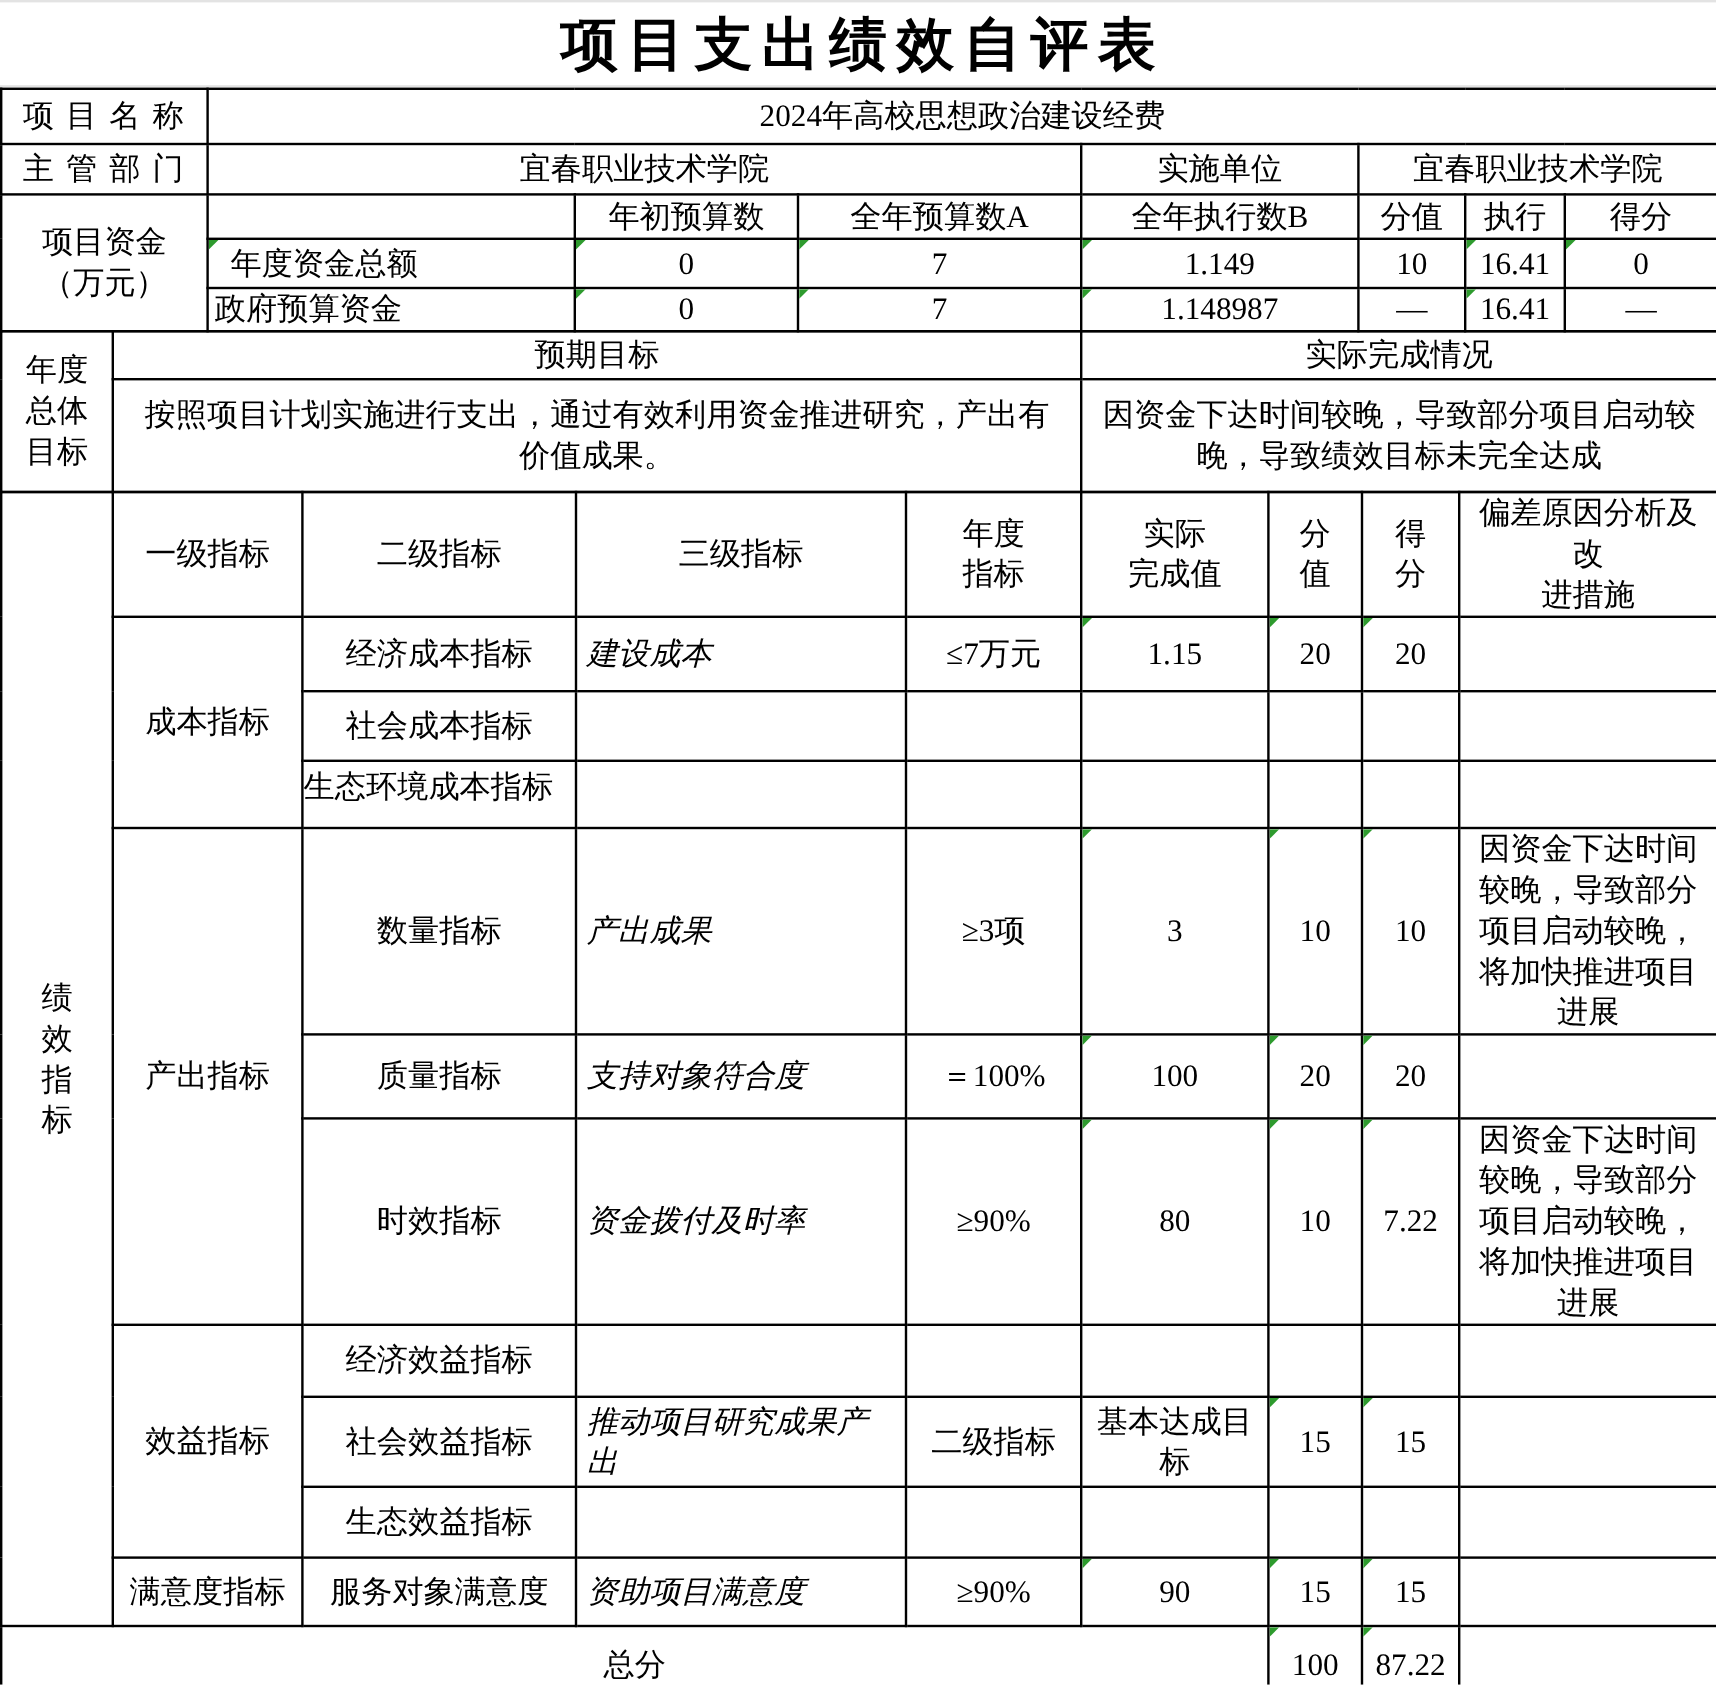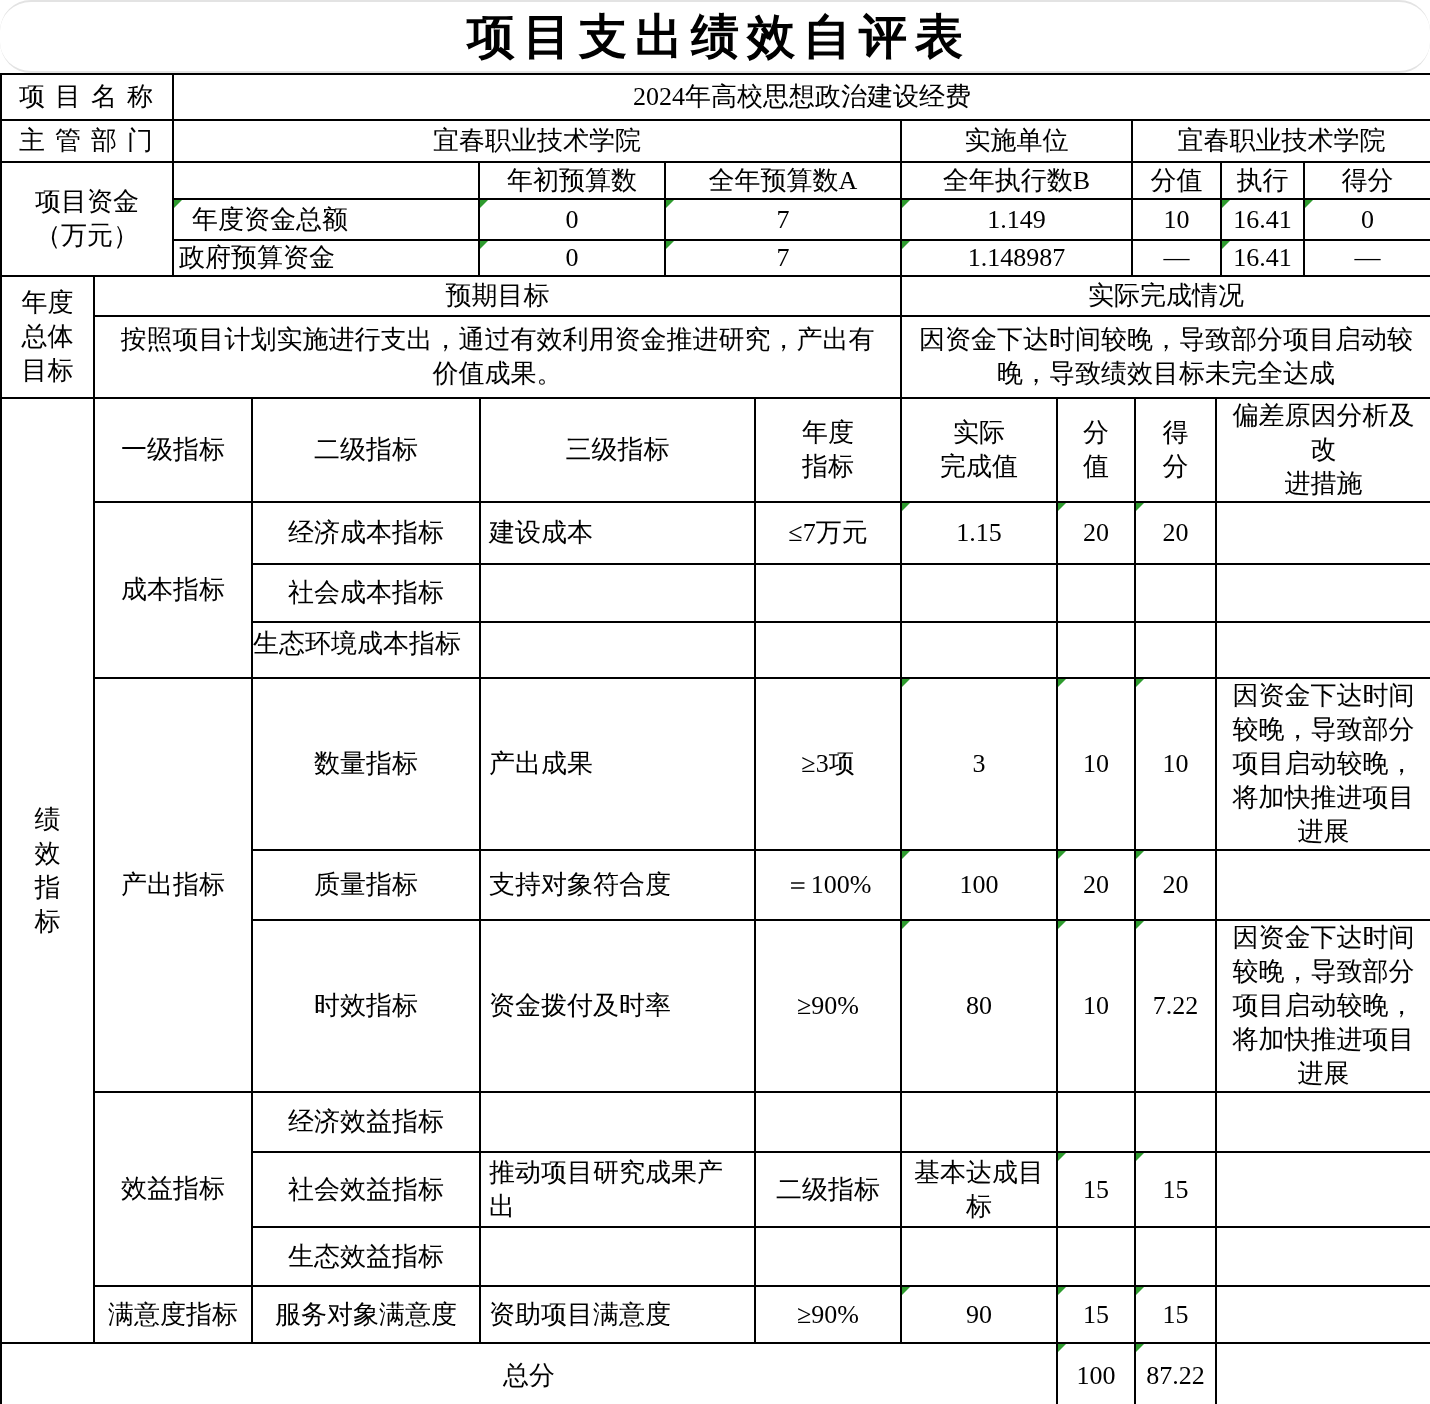--- a/index.html
+++ b/index.html
@@ -4,38 +4,38 @@
 <style>
   html,body{margin:0;padding:0;background:#ffffff;}
   .sheet{
     position:relative;width:1430px;height:1404px;background:#ffffff;overflow:hidden;
     font-family:"Liberation Serif","DejaVu Serif",serif;color:#000;
   }
   
   .title-block{
     box-sizing:border-box;height:73px;display:flex;align-items:center;justify-content:center;
     border-top:2px solid #e3e3e3;border-bottom:2px solid #e3e3e3;
-    font-size:48px;font-weight:bold;letter-spacing:8px;padding-left:8px;border-radius:31px;
+    font-size:48px;font-weight:bold;letter-spacing:8px;padding-left:8px;
   }
   .subtitle-block{
     box-sizing:border-box;height:39px;display:flex;align-items:center;justify-content:center;
     font-size:24px;letter-spacing:2px;
   }
   
   table.t{border-collapse:collapse;table-layout:fixed;width:1430px;}
   table.t2,table.t3{margin-top:-2px;}
   .t td{
     position:relative;border:2px solid #000;box-sizing:border-box;
     text-align:center;vertical-align:middle;padding:0 6px;overflow:hidden;
     font-size:26px;line-height:34px;
   }
   .pre{white-space:pre-line;margin-left:41px;}
   .sp{letter-spacing:10px;padding-left:14px !important;}   
   .left{text-align:left !important;}
-  .l3{text-align:left !important;padding:0 20px 0 8px !important;}
+  .l3{text-align:left !important;padding:0 20px 0 8px !important;font-style:italic;}
   .indent1{padding-left:18px !important;}
   .indent0{padding-left:5px !important;}
   .side{line-height:38px;font-size:26px;}
   .goaltxt{font-size:25px;line-height:40px;padding:0 14px !important;}
   .hdr{font-size:25px;line-height:34px;}
   .dev{font-size:23px;line-height:37px;padding:0 8px !important;}
   .l2wrap{padding:0 0 !important;word-break:break-all;}
   .clip{height:50px;overflow:hidden;line-height:38px;word-break:break-all;text-align:left;padding-top:2px;}
   .vtop{vertical-align:top !important;}
   .total-label{font-size:26px;}
@@ -113,21 +113,21 @@
         <col style="width:530px">
       </colgroup>
     <tbody>
         <tr style="height:40px">
       <td rowspan="2" class="pre side">年度
 总体
 目标</td>
       <td class="hdr">预期目标</td>
       <td class="hdr">实际完成情况</td>
     </tr>
-    <tr style="height:82px">
+    <tr style="height:94px">
       <td class="goaltxt">按照项目计划实施进行支出，通过有效利用资金推进研究，产出有价值成果。</td>
       <td class="goaltxt">因资金下达时间较晚，导致部分项目启动较晚，导致绩效目标未完全达成</td>
     </tr>
   </tbody>
     </table>
 
   <table class="t t3">
     <colgroup>
       <col style="width:93px">
         <col style="width:158px">

